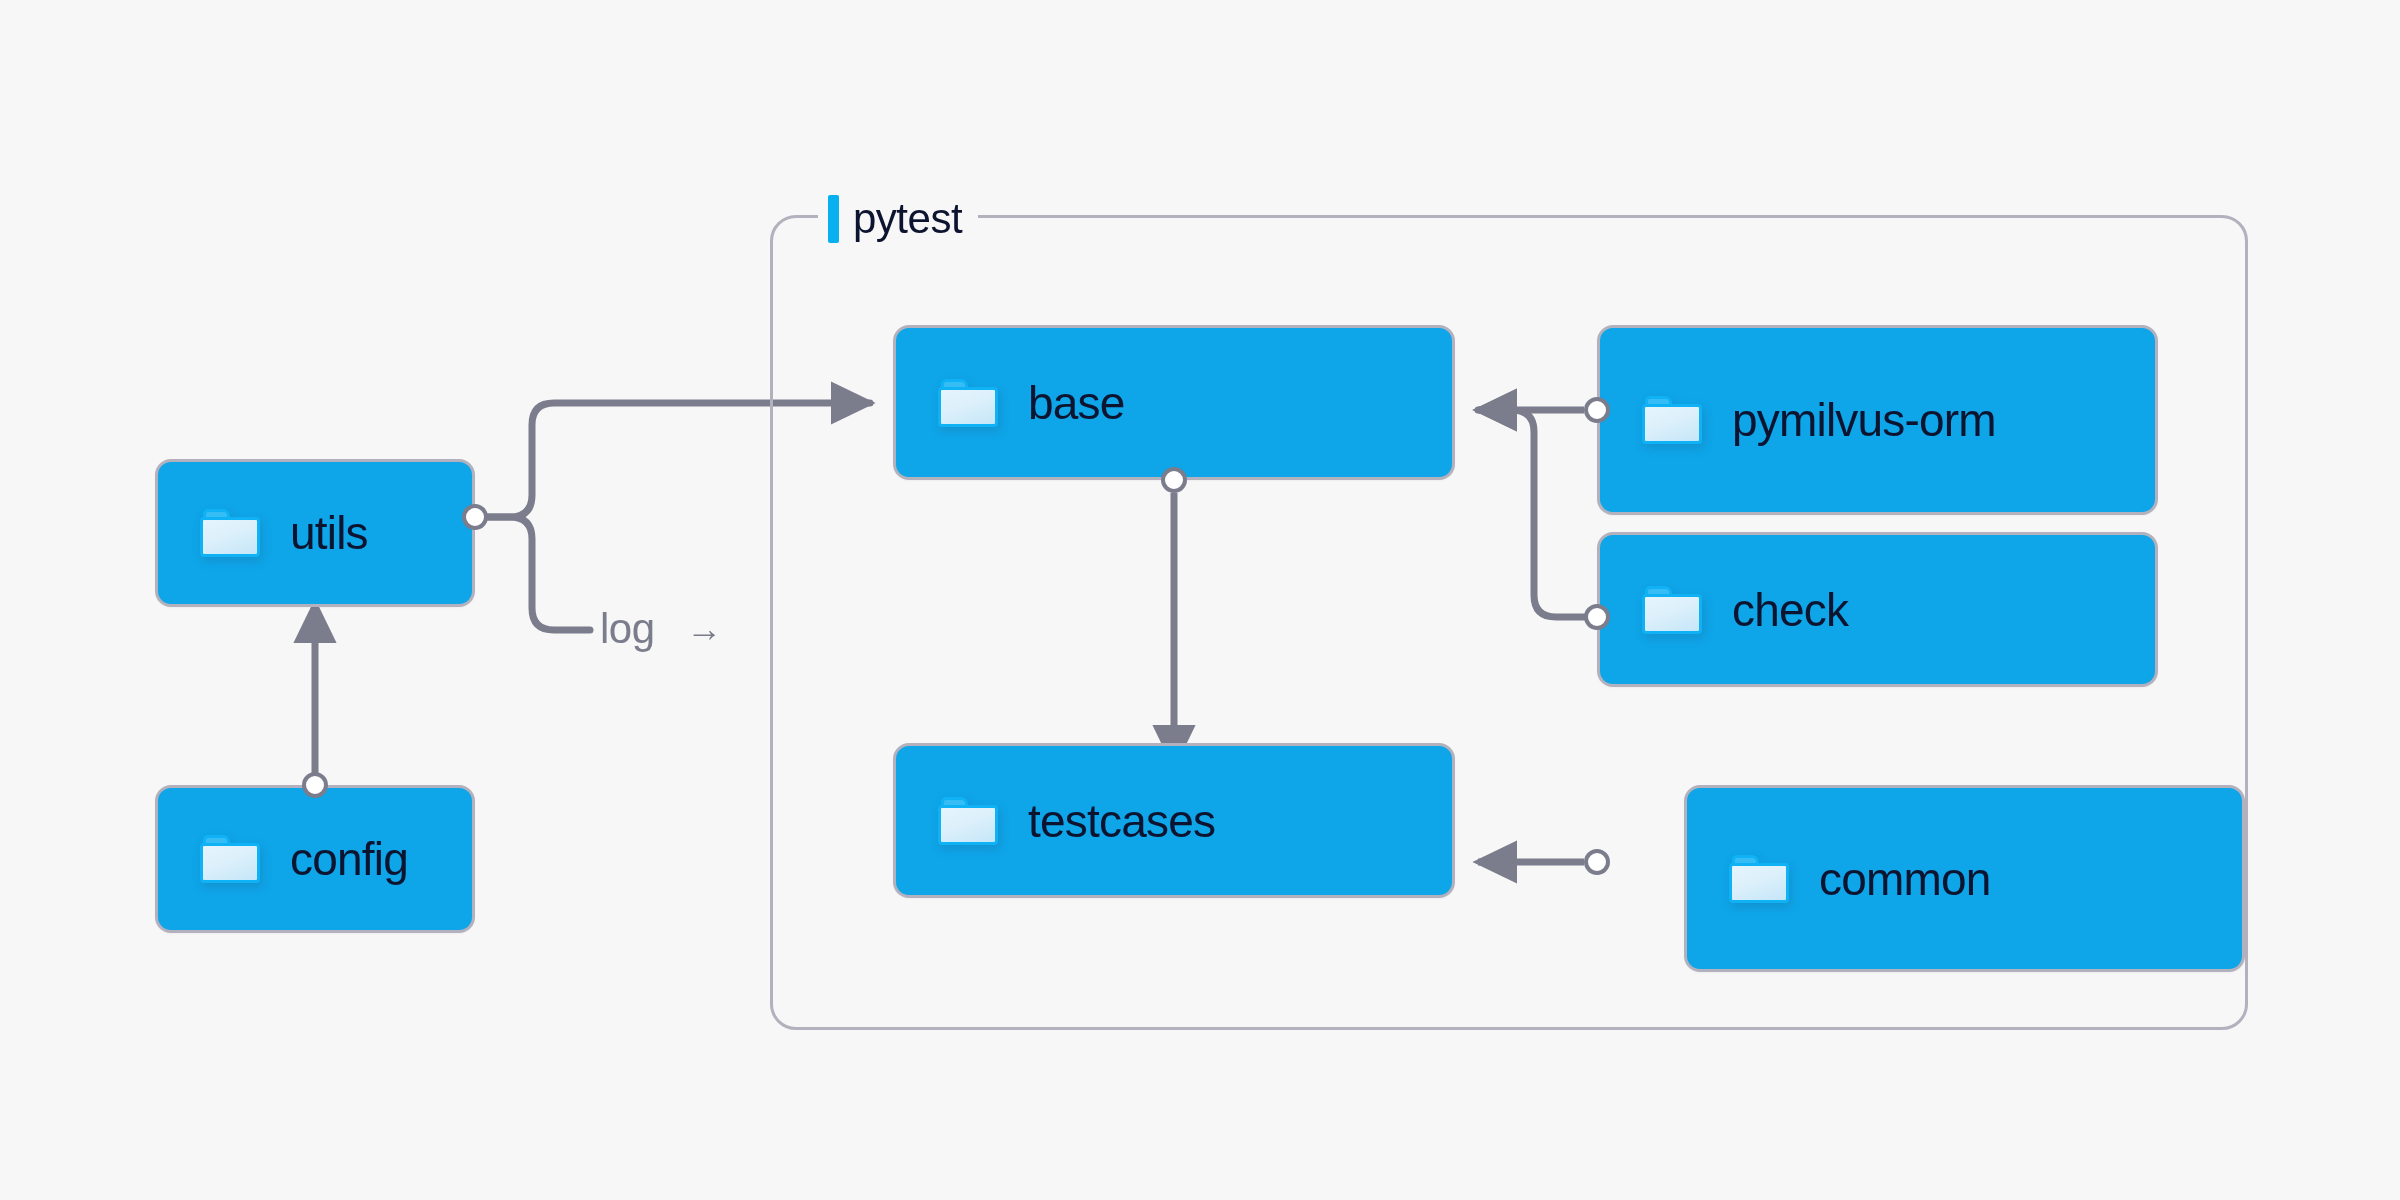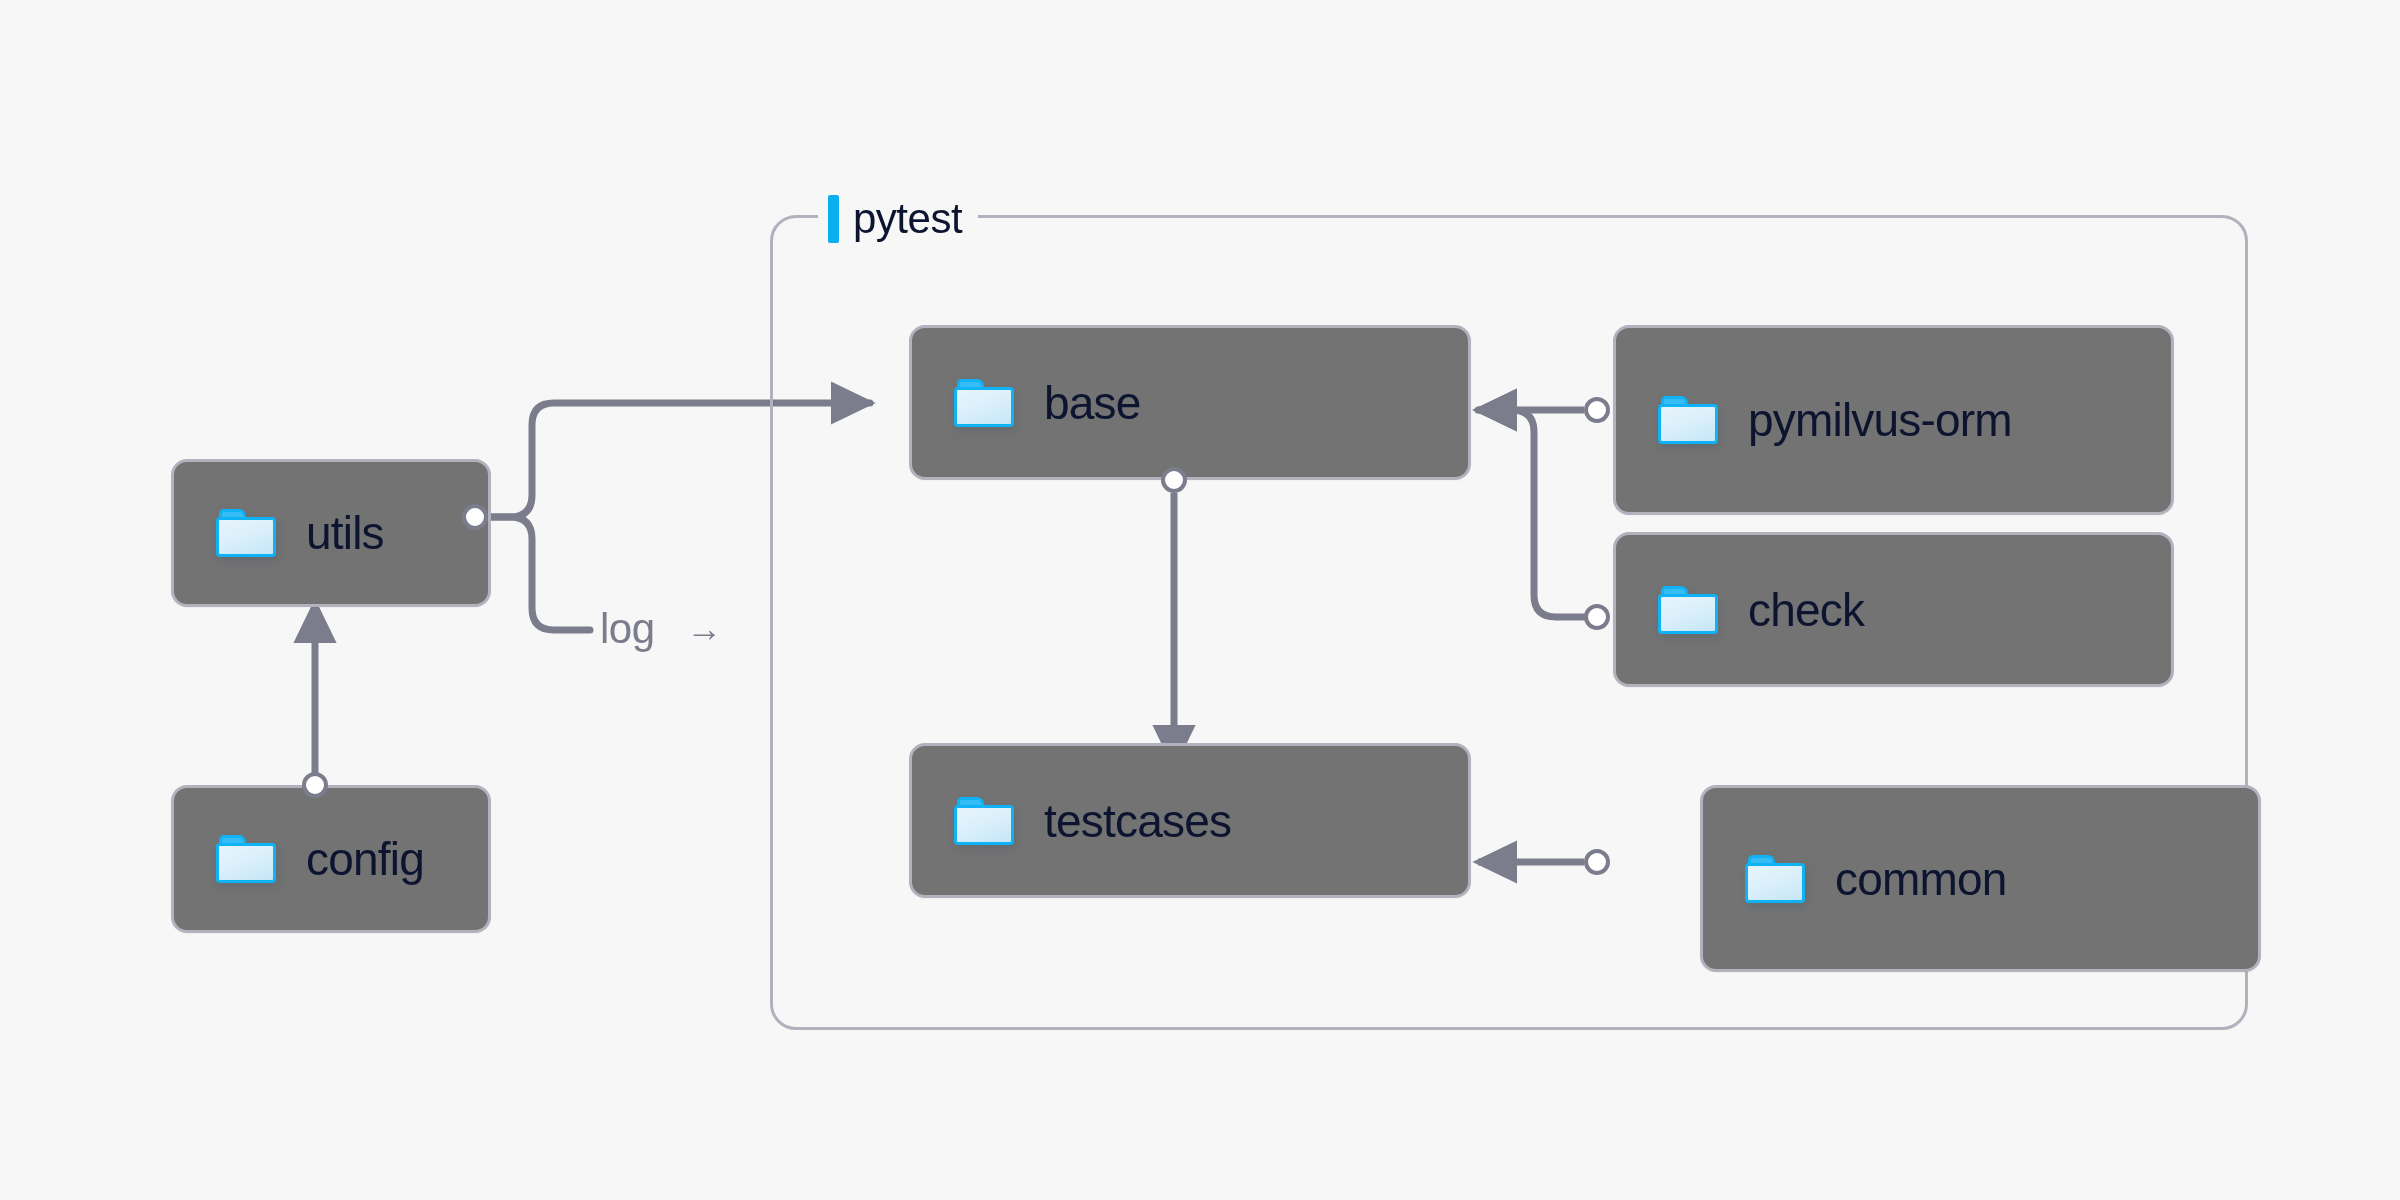--- a/index.html
+++ b/index.html
@@ -56,28 +56,27 @@
     font-size: 42px;
     color: #0c1430;
     letter-spacing: -0.5px;
     white-space: nowrap;
   }
 
   
   .node {
     position: absolute;
     box-sizing: border-box;
-    background: #737373;
+    background: #0ea5e9;
     border: 3px solid #b3b1bd;
     border-radius: 16px;
     display: flex;
     align-items: center;
     z-index: 4;
     box-shadow: 0 1px 2px rgba(15,20,40,0.04);
-    margin-left: 16px;
   }
   .node .inner {
     display: flex;
     align-items: center;
     gap: 30px;
     padding-left: 42px;
   }
   .node .label {
     font-size: 46px;
     color: #0c1430;

